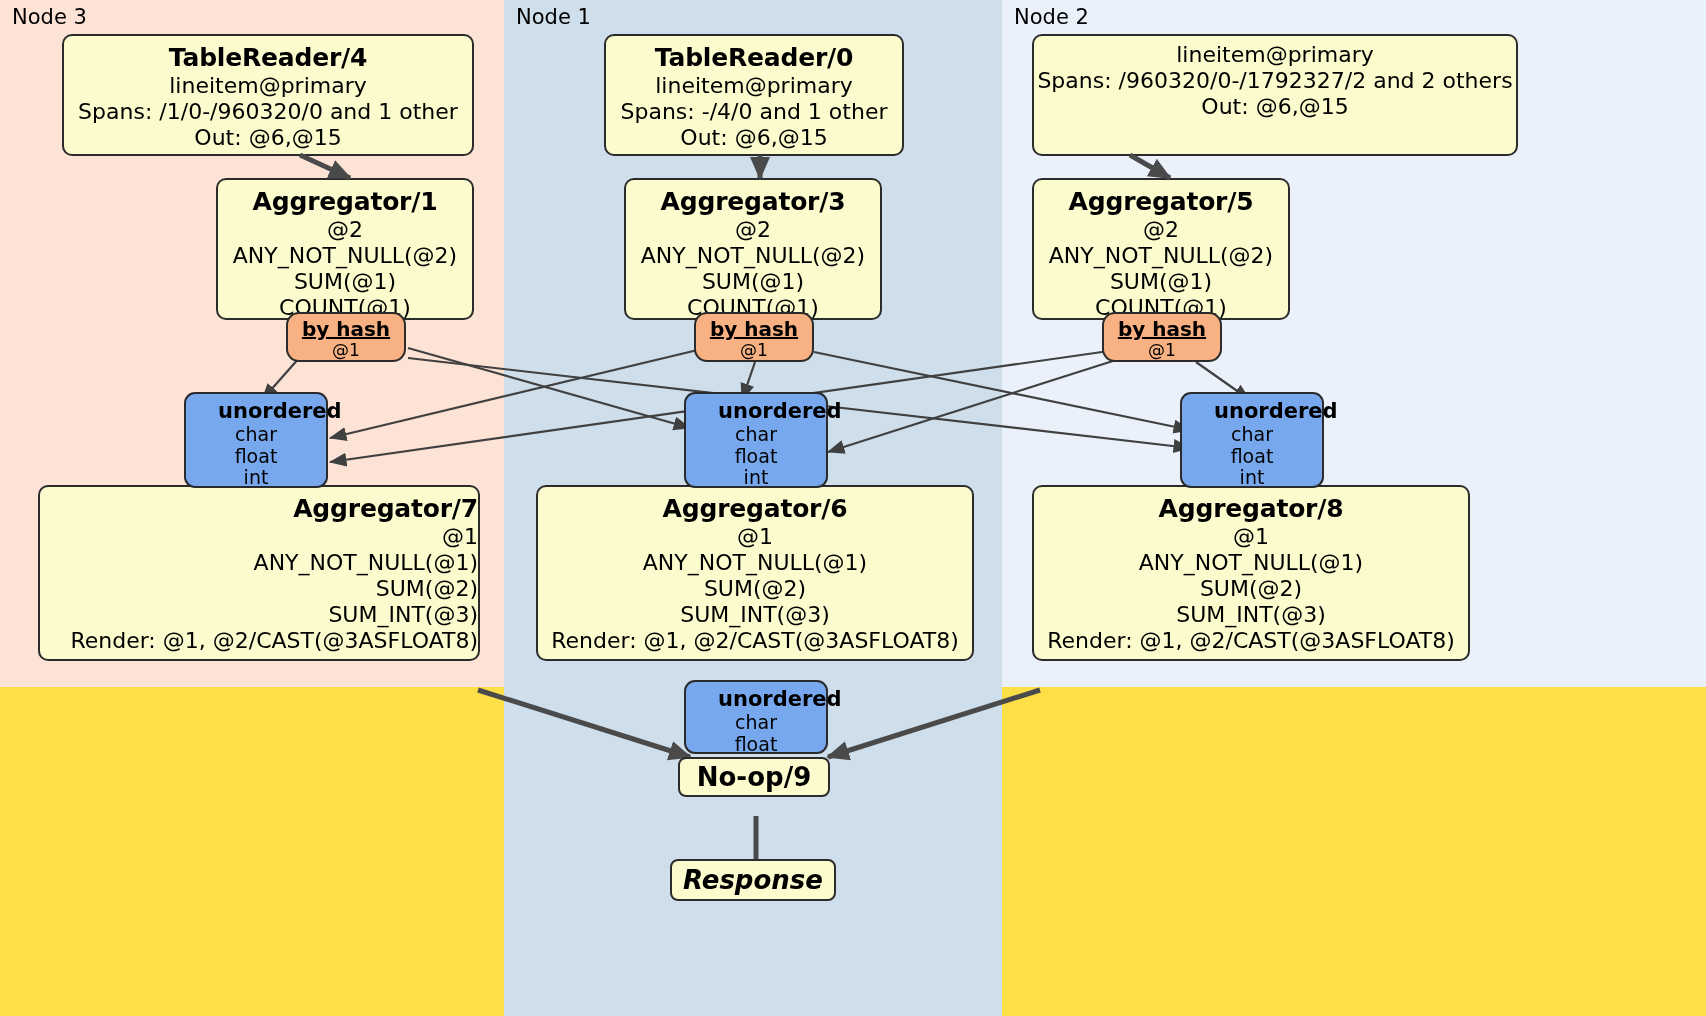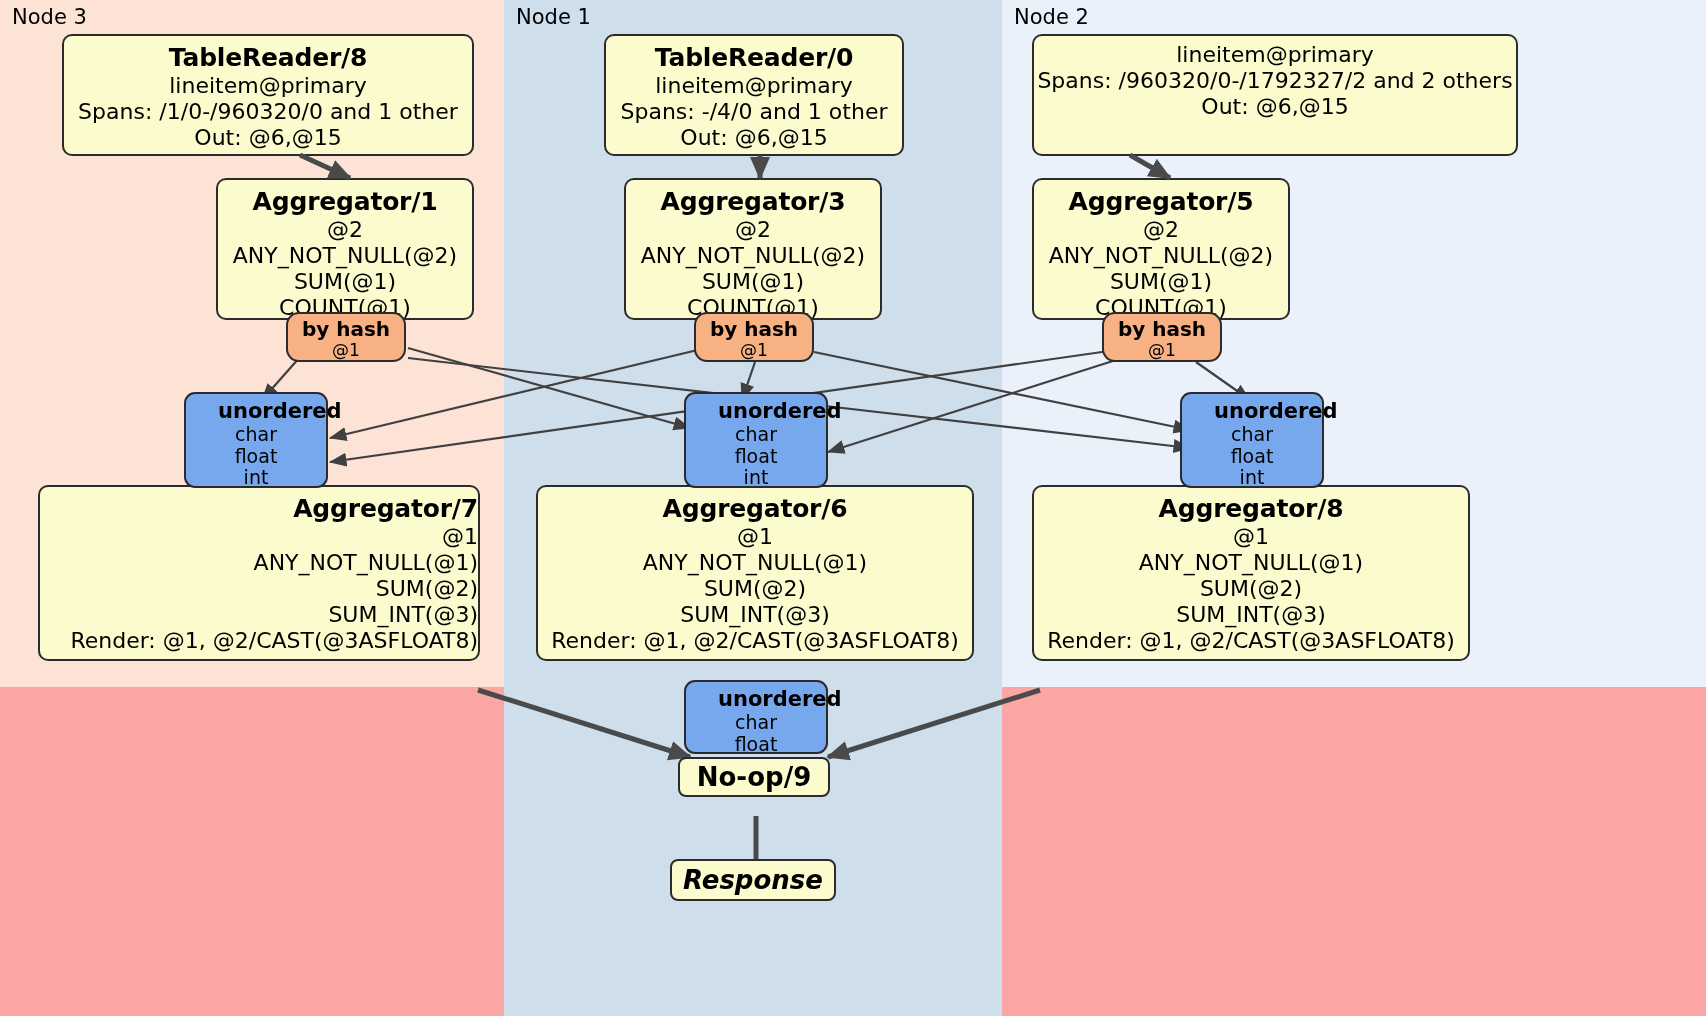--- a/index.html
+++ b/index.html
@@ -6,21 +6,21 @@
     margin: 0;
     padding: 0;
     background: #ffffff;
     font-family: "DejaVu Sans", "Liberation Sans", sans-serif;
   }
   #stage {
     position: relative;
     width: 1706px;
     height: 1016px;
     overflow: hidden;
-    background: #fca5a5;
+    background: #fde047;
   }
   
   .node-panel {
     position: absolute;
     box-sizing: border-box;
   }
   .node-panel .node-label {
     position: absolute;
     top: 6px;
     left: 12px;
@@ -58,21 +58,21 @@
     line-height: 1.18;
     white-space: nowrap;
   }
   
   .router {
     background: #f7b183;
     border-radius: 13px;
     padding-top: 3px;
     z-index: 5;
   }
-  .router .title { font-weight: bold; font-size: 20px; line-height: 1.2; }
+  .router .title { font-weight: bold; font-size: 20px; line-height: 1.2; text-decoration: underline; }
   .router .det   { font-size: 17px; line-height: 1.15; }
   
   .sync {
     background: #77a8ee;
     border-radius: 11px;
     padding-top: 5px;
     z-index: 4;
   }
   .sync .title { font-weight: bold; font-size: 21px; line-height: 1.2; padding-left: 32px; }
   .sync .det   { font-size: 19px;  line-height: 1.13; }
@@ -140,21 +140,21 @@
     <path class="e-thin" d="M 1196 362 L 1250 400" marker-end="url(#arr-thin)"></path>
 
     <path class="e-thick" d="M 478 690 L 690 757" marker-end="url(#arr-thick)"></path>
     <path class="e-thick" d="M 756 706 L 756 752" marker-end="url(#arr-thick)"></path>
     <path class="e-thick" d="M 1040 690 L 828 757" marker-end="url(#arr-thick)"></path>
 
     <path class="e-thick" d="M 756 816 L 756 898" marker-end="url(#arr-thick)"></path>
   </svg>
 
   <div class="box proc" style="left:62px; top:34px; width:412px; height:122px;">
-    <div class="title">TableReader/8</div>
+    <div class="title">TableReader/4</div>
     <div class="det">lineitem@primary</div>
     <div class="det">Spans: /1/0-/960320/0 and 1 other</div>
     <div class="det">Out: @6,@15</div>
   </div>
 
   <div class="box proc" style="left:604px; top:34px; width:300px; height:122px;">
     <div class="title">TableReader/0</div>
     <div class="det">lineitem@primary</div>
     <div class="det">Spans: -/4/0 and 1 other</div>
     <div class="det">Out: @6,@15</div>

